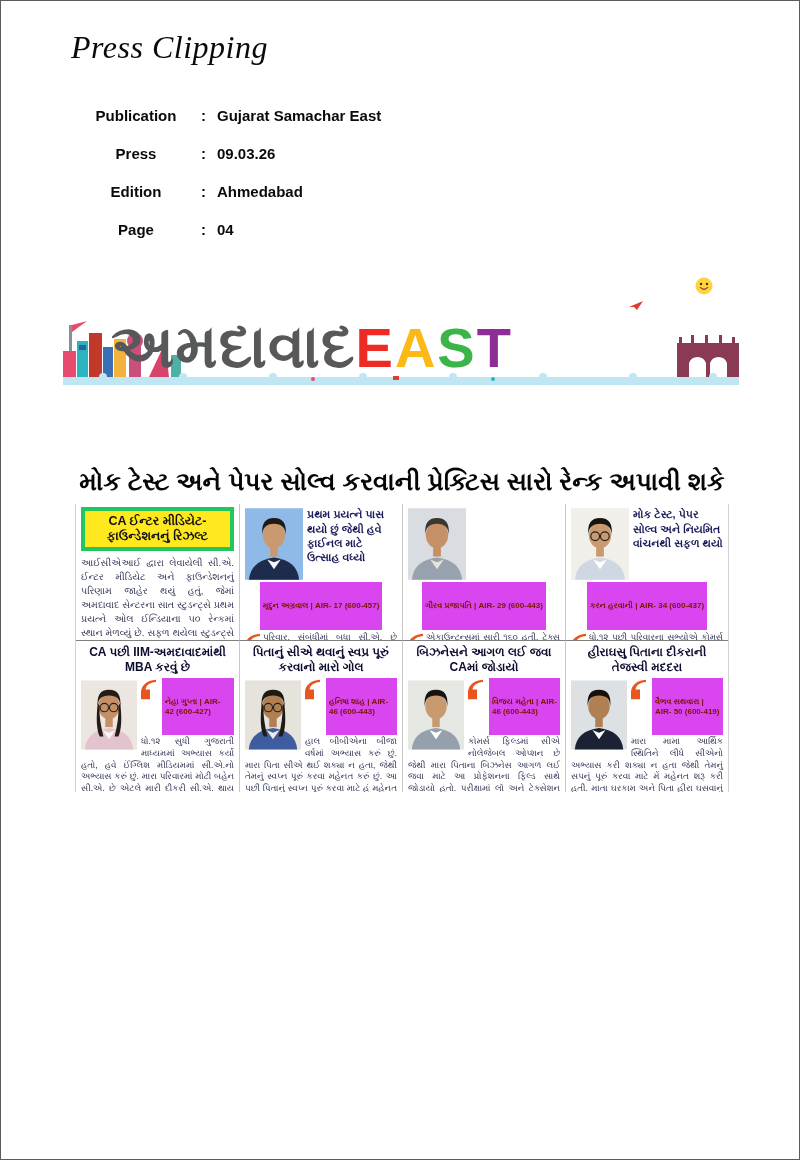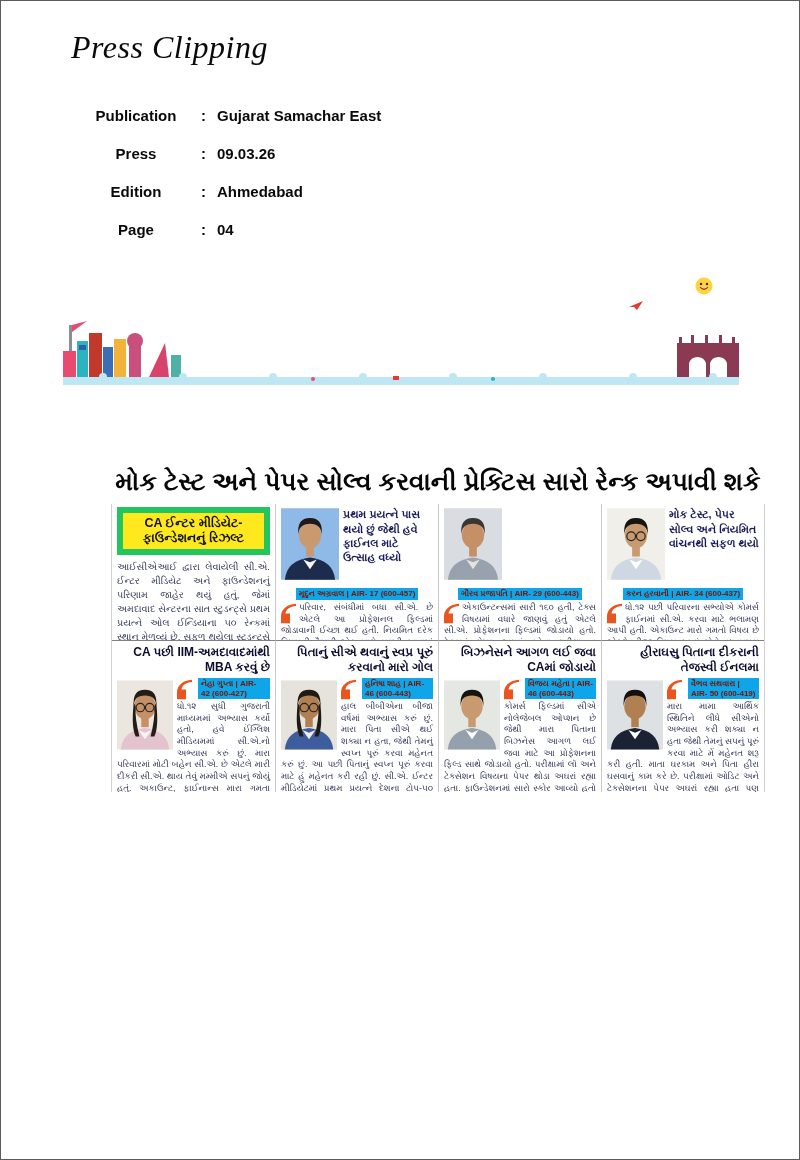--- a/index.html
+++ b/index.html
@@ -23,42 +23,42 @@
   .mh-east{font-size:56px;font-weight:bold;letter-spacing:2px;}
   .mh-east .L0{color:#ee2a24;} .mh-east .L1{color:#fbb817;}
   .mh-east .L2{color:#3bb54a;} .mh-east .L3{color:#8e2d95;}
   .mh-city-art{position:absolute;left:0;bottom:6px;}
   .mh-bridge{position:absolute;right:0;bottom:6px;}
   .mh-emoji{position:absolute;right:26px;top:16px;}
   .mh-plane{position:absolute;right:96px;top:40px;}
   .mh-water{position:absolute;left:0;bottom:0;width:100%;height:12px;}
 
   
-  .clipping{position:absolute;left:74px;top:462px;width:654px;margin-left:36px;}
+  .clipping{position:absolute;left:74px;top:462px;width:654px;}
   .headline{font-size:25px;font-weight:bold;color:#060606;text-align:center;line-height:1.45;}
   .grid{display:grid;grid-template-columns:repeat(4,1fr);grid-template-rows:136px 152px;
         margin-top:5px;border-left:1px solid #d2d2d2;border-right:1px solid #d2d2d2;}
   .cell{padding:3px 5px;overflow:hidden;}
   .grid .cell:not(:nth-child(4n+1)){border-left:1px solid #c8c8c8;}
   .cell.r2{border-top:1px solid #7f7f7f;}
 
-  .introbox{background:#ffe81e;border:6px solid #22c55e;color:#111;font-weight:bold;font-size:12.5px;
+  .introbox{background:#ffe81e;border:4px solid #22c55e;color:#111;font-weight:bold;font-size:12.5px;
             text-align:center;padding:3px 1px;line-height:1.2;}
   .ibody{margin-top:5px;font-size:9.6px;line-height:1.45;text-align:justify;color:#2e3352;}
 
   .photo{width:58px;height:72px;float:left;margin:1px 4px 2px 0;}
   .cell.r2 .photo{width:56px;height:70px;margin-top:2px;}
   .heading{font-size:11px;font-weight:bold;color:#1a1c5a;line-height:1.3;text-align:left;}
   .labelwrap{text-align:center;margin:2px 0;}
-  .label{display:inline-block;background:#0ea5e9;color:#7a1500;font-weight:bold;font-size:8px;
-         padding:1px 3px;line-height:1.2;}
+  .label{display:inline-block;background:#d946ef;color:#7a1500;font-weight:bold;font-size:8px;
+         padding:19px 3px;line-height:1.2;}
   .body{font-size:8.8px;line-height:1.32;text-align:justify;color:#2e3352;margin-top:1px;}
   .quote{float:left;width:15px;height:21px;margin:1px 3px 0 0;}
   .quote path{fill:#e8551e;}
-  .heading2{font-size:12px;font-weight:bold;color:#0c0c30;text-align:right;margin:1px 0 3px;line-height:1.25;}
+  .heading2{font-size:12px;font-weight:bold;color:#0c0c30;text-align:center;margin:1px 0 3px;line-height:1.25;}
   .labelline{display:flex;align-items:flex-start;gap:3px;margin-bottom:1px;}
   .labelline .quote{float:none;flex:none;}
 
   
   .ph-bg{fill:var(--phbg);} .ph-skin{fill:var(--phskin);} .ph-hair{fill:var(--phhair);}
   .ph-top{fill:var(--phtop);} .ph-shirt{fill:var(--phshirt);}
   .ph-glasses{display:none;} .has-glasses .ph-glasses{display:block;}
   .ph-hairlong{display:none;fill:var(--phhair);} .female .ph-hairlong{display:block;}
   .p1{--phbg:#8fb9e6;--phskin:#c99a6f;--phhair:#1f1a17;--phtop:#1d2b4d;--phshirt:#f5f6f8;}
   .p2{--phbg:#d9dde1;--phskin:#c59066;--phhair:#3a3632;--phtop:#97a2ae;--phshirt:#e8e3da;}
@@ -107,20 +107,23 @@
       <rect x="14" y="42" width="11" height="36" fill="#2bb3c0"></rect>
       <rect x="26" y="34" width="13" height="44" fill="#c0392b"></rect>
       <rect x="40" y="48" width="10" height="30" fill="#3b6fb5"></rect>
       <rect x="51" y="40" width="12" height="38" fill="#f3b23a"></rect>
       <circle cx="72" cy="42" r="8" fill="#c94f7c"></circle>
       <rect x="66" y="46" width="12" height="32" fill="#c94f7c"></rect>
       <path d="M86 78 L102 44 L106 78 Z" fill="#d8436b"></path>
       <rect x="108" y="56" width="10" height="22" fill="#4fb0a5"></rect>
       <rect x="16" y="46" width="7" height="5" fill="#2f5fa8"></rect>
     </svg>
+    <div class="mh-main">
+      <span class="mh-city">અમદાવાદ</span><span class="mh-east"><span class="L0">E</span><span class="L1">A</span><span class="L2">S</span><span class="L3">T</span></span>
+    </div>
     <svg class="mh-plane" width="14" height="10" viewBox="0 0 14 10">
       <path d="M0 6 L14 0 L8 9 L5 6 Z" fill="#e23b33"></path>
     </svg>
     <svg class="mh-emoji" width="18" height="18" viewBox="0 0 18 18">
       <circle cx="9" cy="9" r="8.5" fill="#ffd23e"></circle>
       <circle cx="6" cy="7" r="1.2" fill="#4a2c00"></circle>
       <circle cx="12" cy="7" r="1.2" fill="#4a2c00"></circle>
       <path d="M4.5 10 Q9 16 13.5 10 Z" fill="#7a3b00"></path>
       <path d="M6 10.6 Q9 12.4 12 10.6 L12 10.2 L6 10.2 Z" fill="#ffffff"></path>
     </svg>
@@ -306,21 +309,21 @@
         <div class="labelline">
           <svg class="quote" viewBox="0 0 20 26">
               <path d="M20 0 C7 1 0 8 0 17 L0 26 L12 26 L12 13 L6 13 C7 7 12 4 20 3 Z"></path>
             </svg>
           <span class="label">વિજય મહેતા | AIR- 46 (600-443)</span>
         </div>
         <div class="body">કોમર્સ ફિલ્ડમાં સીએ નોલેજેબલ ઓપ્શન છે જેથી મારા પિતાના બિઝનેસ આગળ લઈ જવા માટે આ પ્રોફેશનના ફિલ્ડ સાથે જોડાયો હતો. પરીક્ષામાં લૉ અને ટેક્સેશન વિષયના પેપર થોડા અઘરાં રહ્યા હતા. ફાઉન્ડેશનમાં સારો સ્કોર આવ્યો હતો એટલે ઈન્ટર મીડિયેટમાં પણ સારું પરિણામ આવશે તેવું લાગ્યું હતું. મારા સૌથી વધારે ઓડિટ વિષયમાં ૮૯ માર્ક્સ આવ્યા છે. વાંચન પછી મનને હળવું કરવા માટે ચેસ રમતો હતો. સીએ ફાઈનલમાં ટોપ-૫૦માં રેન્ક આવે તેવો ગોલ છે.</div>
       </div>
 
       <div class="cell r2">
-        <div class="heading2">હીરાઘસુ પિતાના દીકરાની તેજસ્વી ઈનલમા</div>
+        <div class="heading2">હીરાઘસુ પિતાના દીકરાની તેજસ્વી મદદરા</div>
         <svg class="photo p7" viewBox="0 0 60 74">
           <rect class="ph-bg" width="60" height="74"></rect>
           <path class="ph-top" d="M4 74 Q6 54 30 51 Q54 54 56 74 Z"></path>
           <path class="ph-shirt" d="M23 53 L30 63 L37 53 L30 56 Z"></path>
           <rect class="ph-skin" x="26" y="38" width="8" height="12"></rect>
           <ellipse class="ph-skin" cx="30" cy="28" rx="11.5" ry="13.5"></ellipse>
           <path class="ph-hair" d="M18 28 Q16 10 30 10 Q44 10 42 28 Q42 16 30 16 Q18 16 18 28 Z"></path>
           <g class="ph-glasses" fill="none" stroke="#222" stroke-width="1.2">
             <circle cx="25" cy="29" r="4.5"></circle>
               <circle cx="35" cy="29" r="4.5"></circle>

